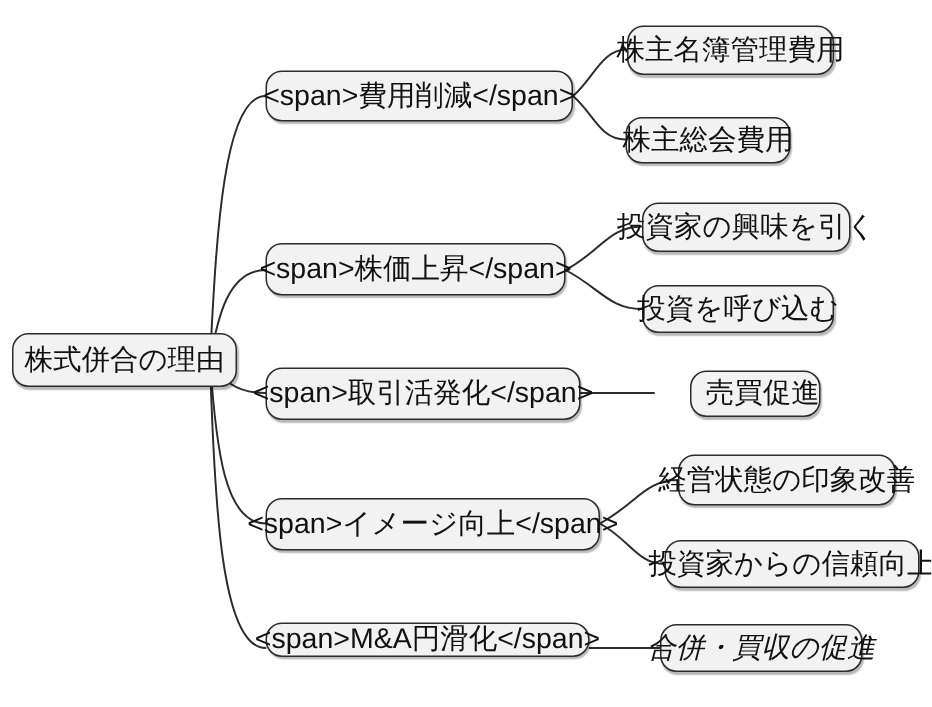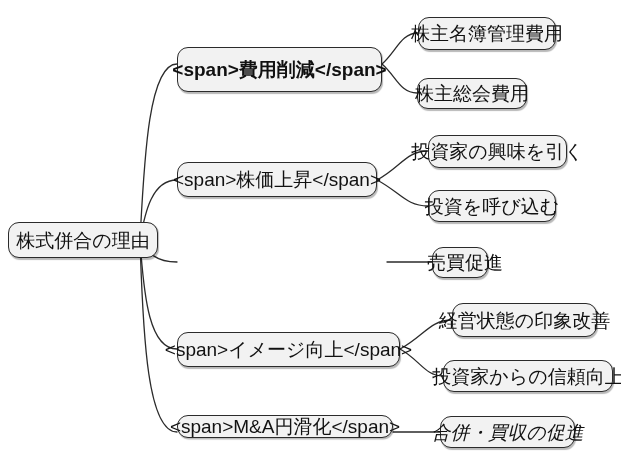--- a/index.html
+++ b/index.html
@@ -40,31 +40,31 @@
     box-shadow: 1px 1.5px 1px rgba(0,0,0,0.28);
     color: #111111;
     font-size: 19px;
     line-height: 1;
     white-space: nowrap;
     padding: 0 6px;
   }
   
   .n-root { left: 8px;   top: 222px; width: 150px; height: 36px; }
   
-  .n-b1   { left: 177px; top: 47px;  width: 205px; height: 45px; font-weight: bold; }
+  .n-b1   { left: 177px; top: 47px;  width: 205px; height: 34px; }
   .n-b2   { left: 177px; top: 162px; width: 200px; height: 35px; }
   .n-b3   { left: 177px; top: 245px; width: 210px; height: 35px; }
   .n-b4   { left: 177px; top: 332px; width: 223px; height: 35px; }
   .n-b5   { left: 177px; top: 415px; width: 216px; height: 23px; }
   
   .n-l1a  { left: 418px; top: 17px;  width: 138px; height: 33px; }
   .n-l1b  { left: 417px; top: 78px;  width: 110px; height: 31px; }
   .n-l2a  { left: 428px; top: 135px; width: 139px; height: 33px; }
   .n-l2b  { left: 428px; top: 190px; width: 128px; height: 32px; }
-  .n-l3   { left: 432px; top: 247px; width: 56px;  height: 31px; padding-left: 16px; }
+  .n-l3   { left: 460px; top: 247px; width: 87px;  height: 31px; padding-left: 16px; }
   .n-l4a  { left: 452px; top: 303px; width: 145px; height: 34px; }
   .n-l4b  { left: 443px; top: 360px; width: 170px; height: 32px; }
   .n-l5   { left: 440px; top: 416px; width: 135px; height: 32px; font-style: italic; }
 </style>
 </head>
 <body>
 
 <div class="canvas">
 
   <svg class="edges" viewBox="0 0 621 471" aria-hidden="true">
@@ -93,20 +93,21 @@
   <div class="node n-root">株式併合の理由</div>
 
   <div class="node n-b1">&lt;span&gt;費用削減&lt;/span&gt;</div>
   <div class="node n-l1a">株主名簿管理費用</div>
   <div class="node n-l1b">株主総会費用</div>
 
   <div class="node n-b2">&lt;span&gt;株価上昇&lt;/span&gt;</div>
   <div class="node n-l2a">投資家の興味を引く</div>
   <div class="node n-l2b">投資を呼び込む</div>
 
+  <div class="node n-b3">&lt;span&gt;取引活発化&lt;/span&gt;</div>
   <div class="node n-l3">売買促進</div>
 
   <div class="node n-b4">&lt;span&gt;イメージ向上&lt;/span&gt;</div>
   <div class="node n-l4a">経営状態の印象改善</div>
   <div class="node n-l4b">投資家からの信頼向上</div>
 
   <div class="node n-b5">&lt;span&gt;M&amp;A円滑化&lt;/span&gt;</div>
   <div class="node n-l5">合併・買収の促進</div>
 
 </div>

